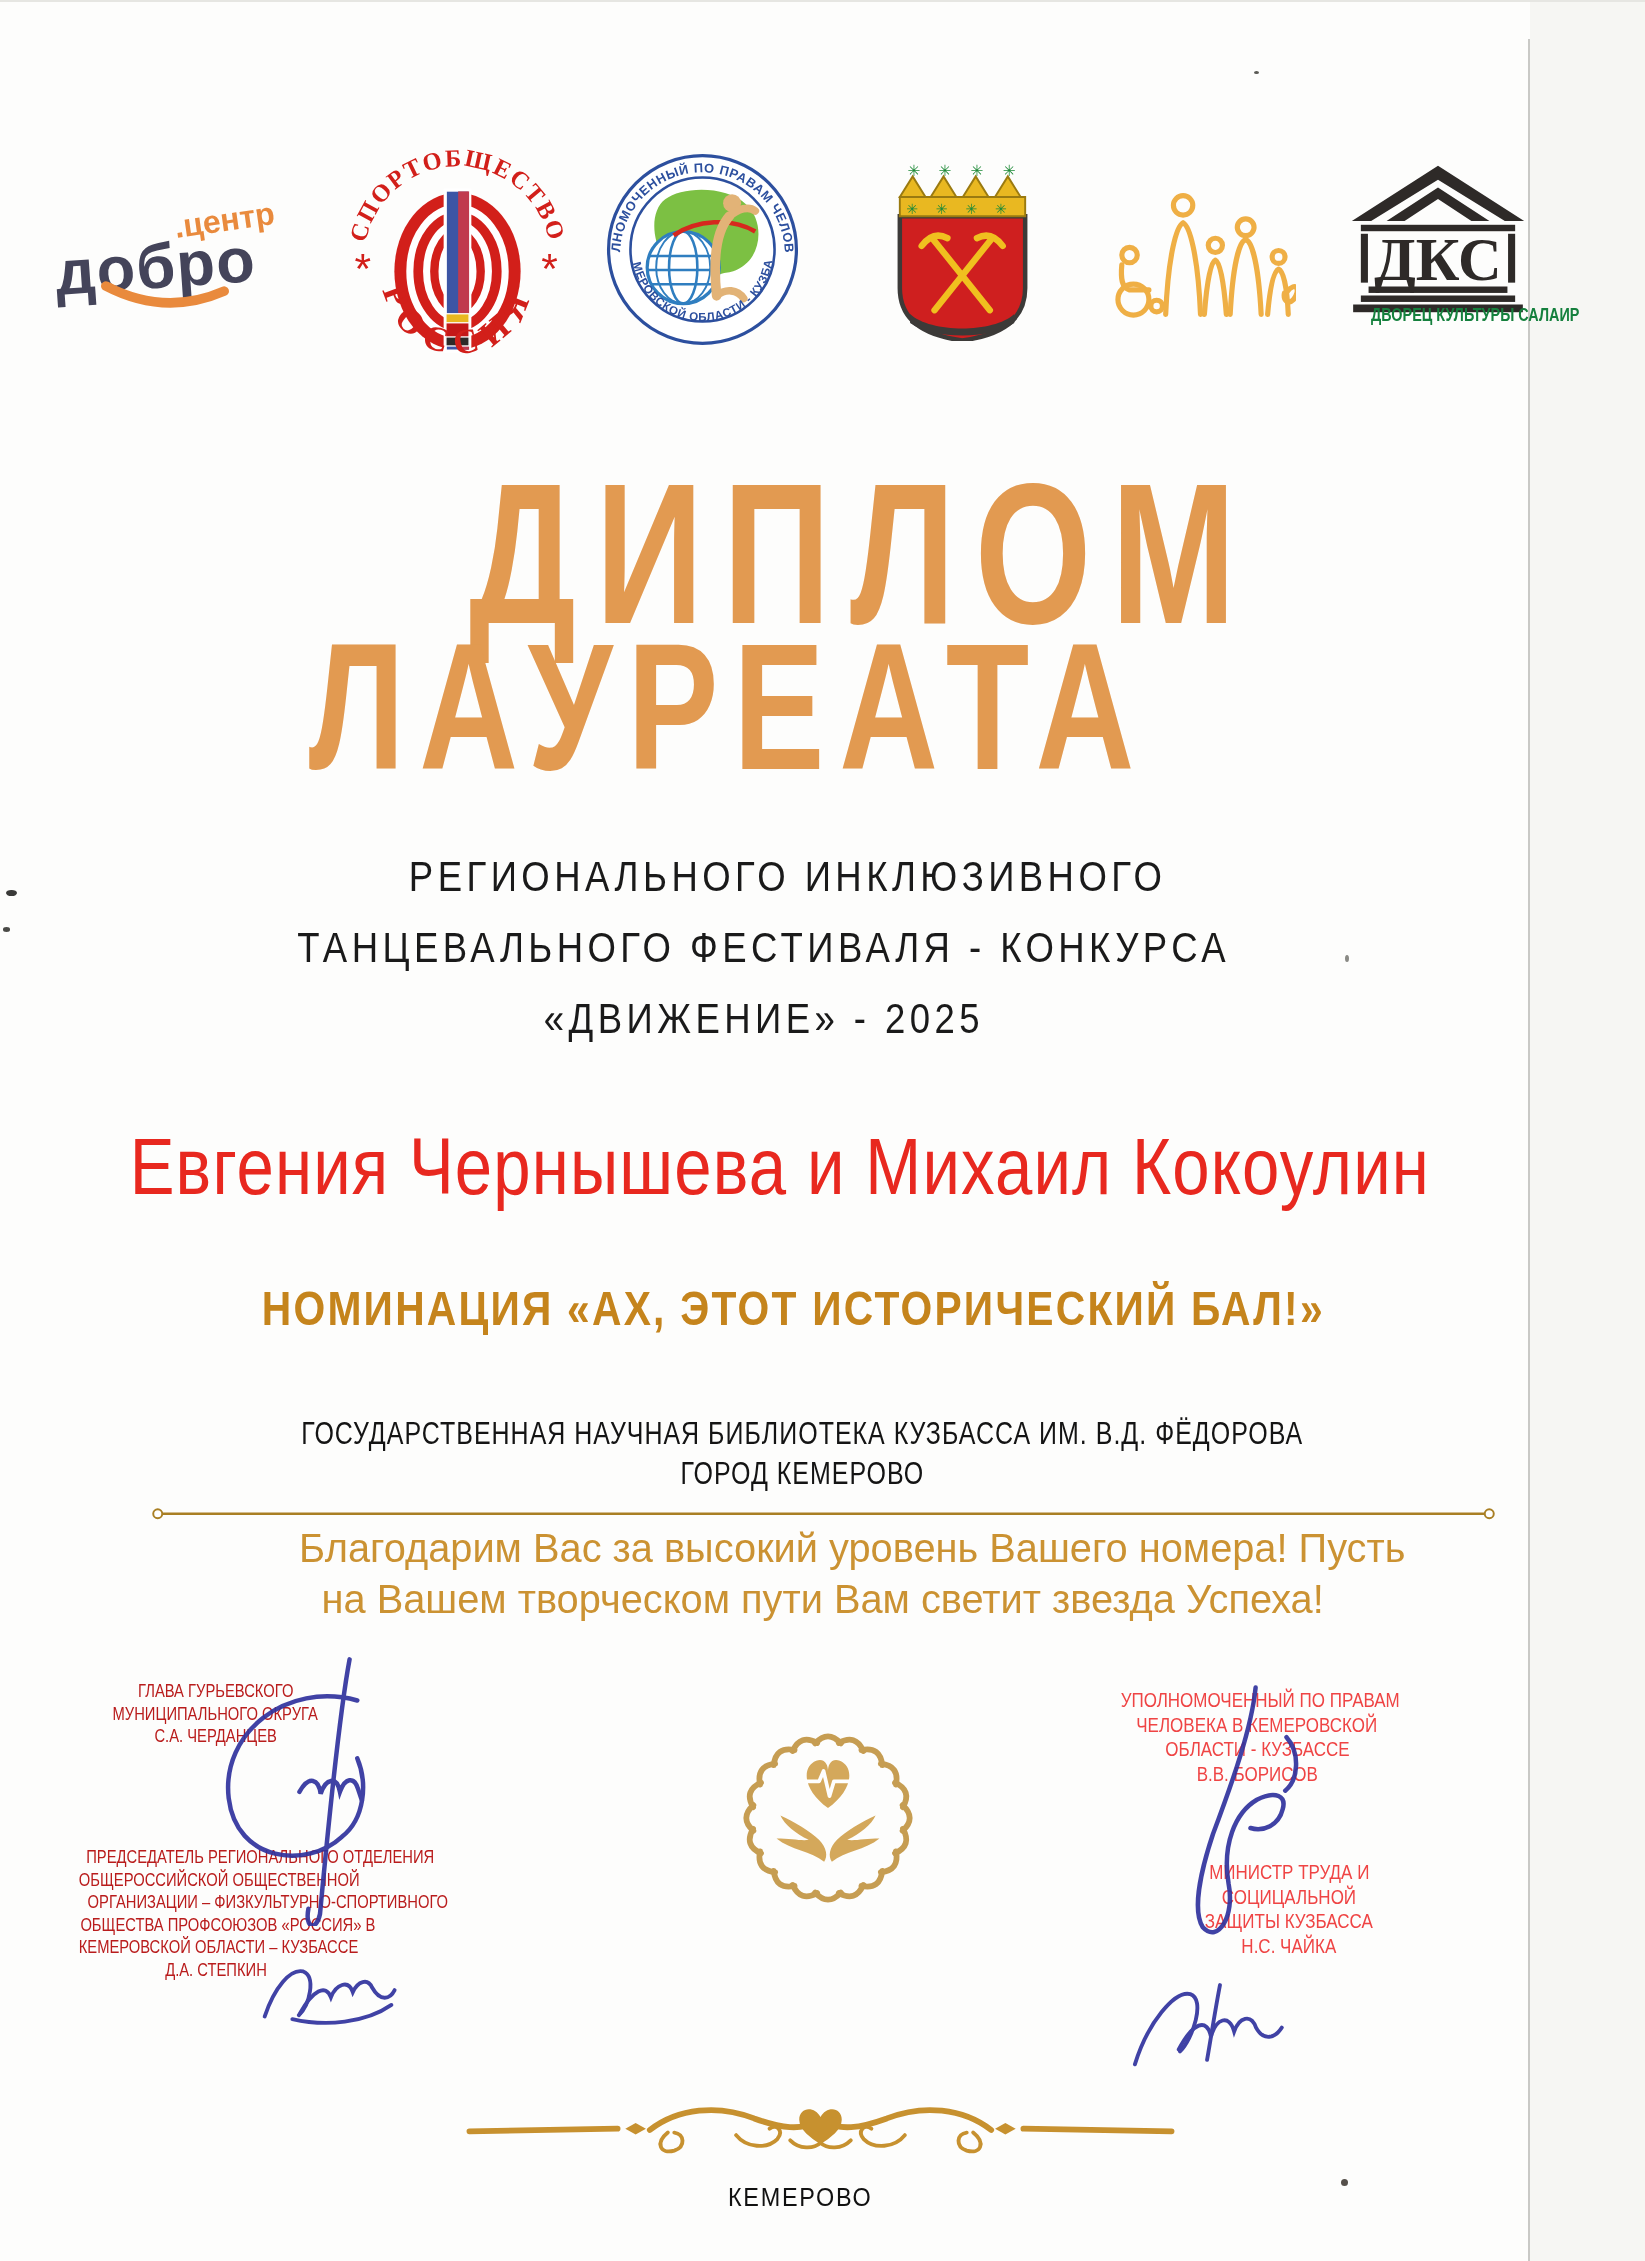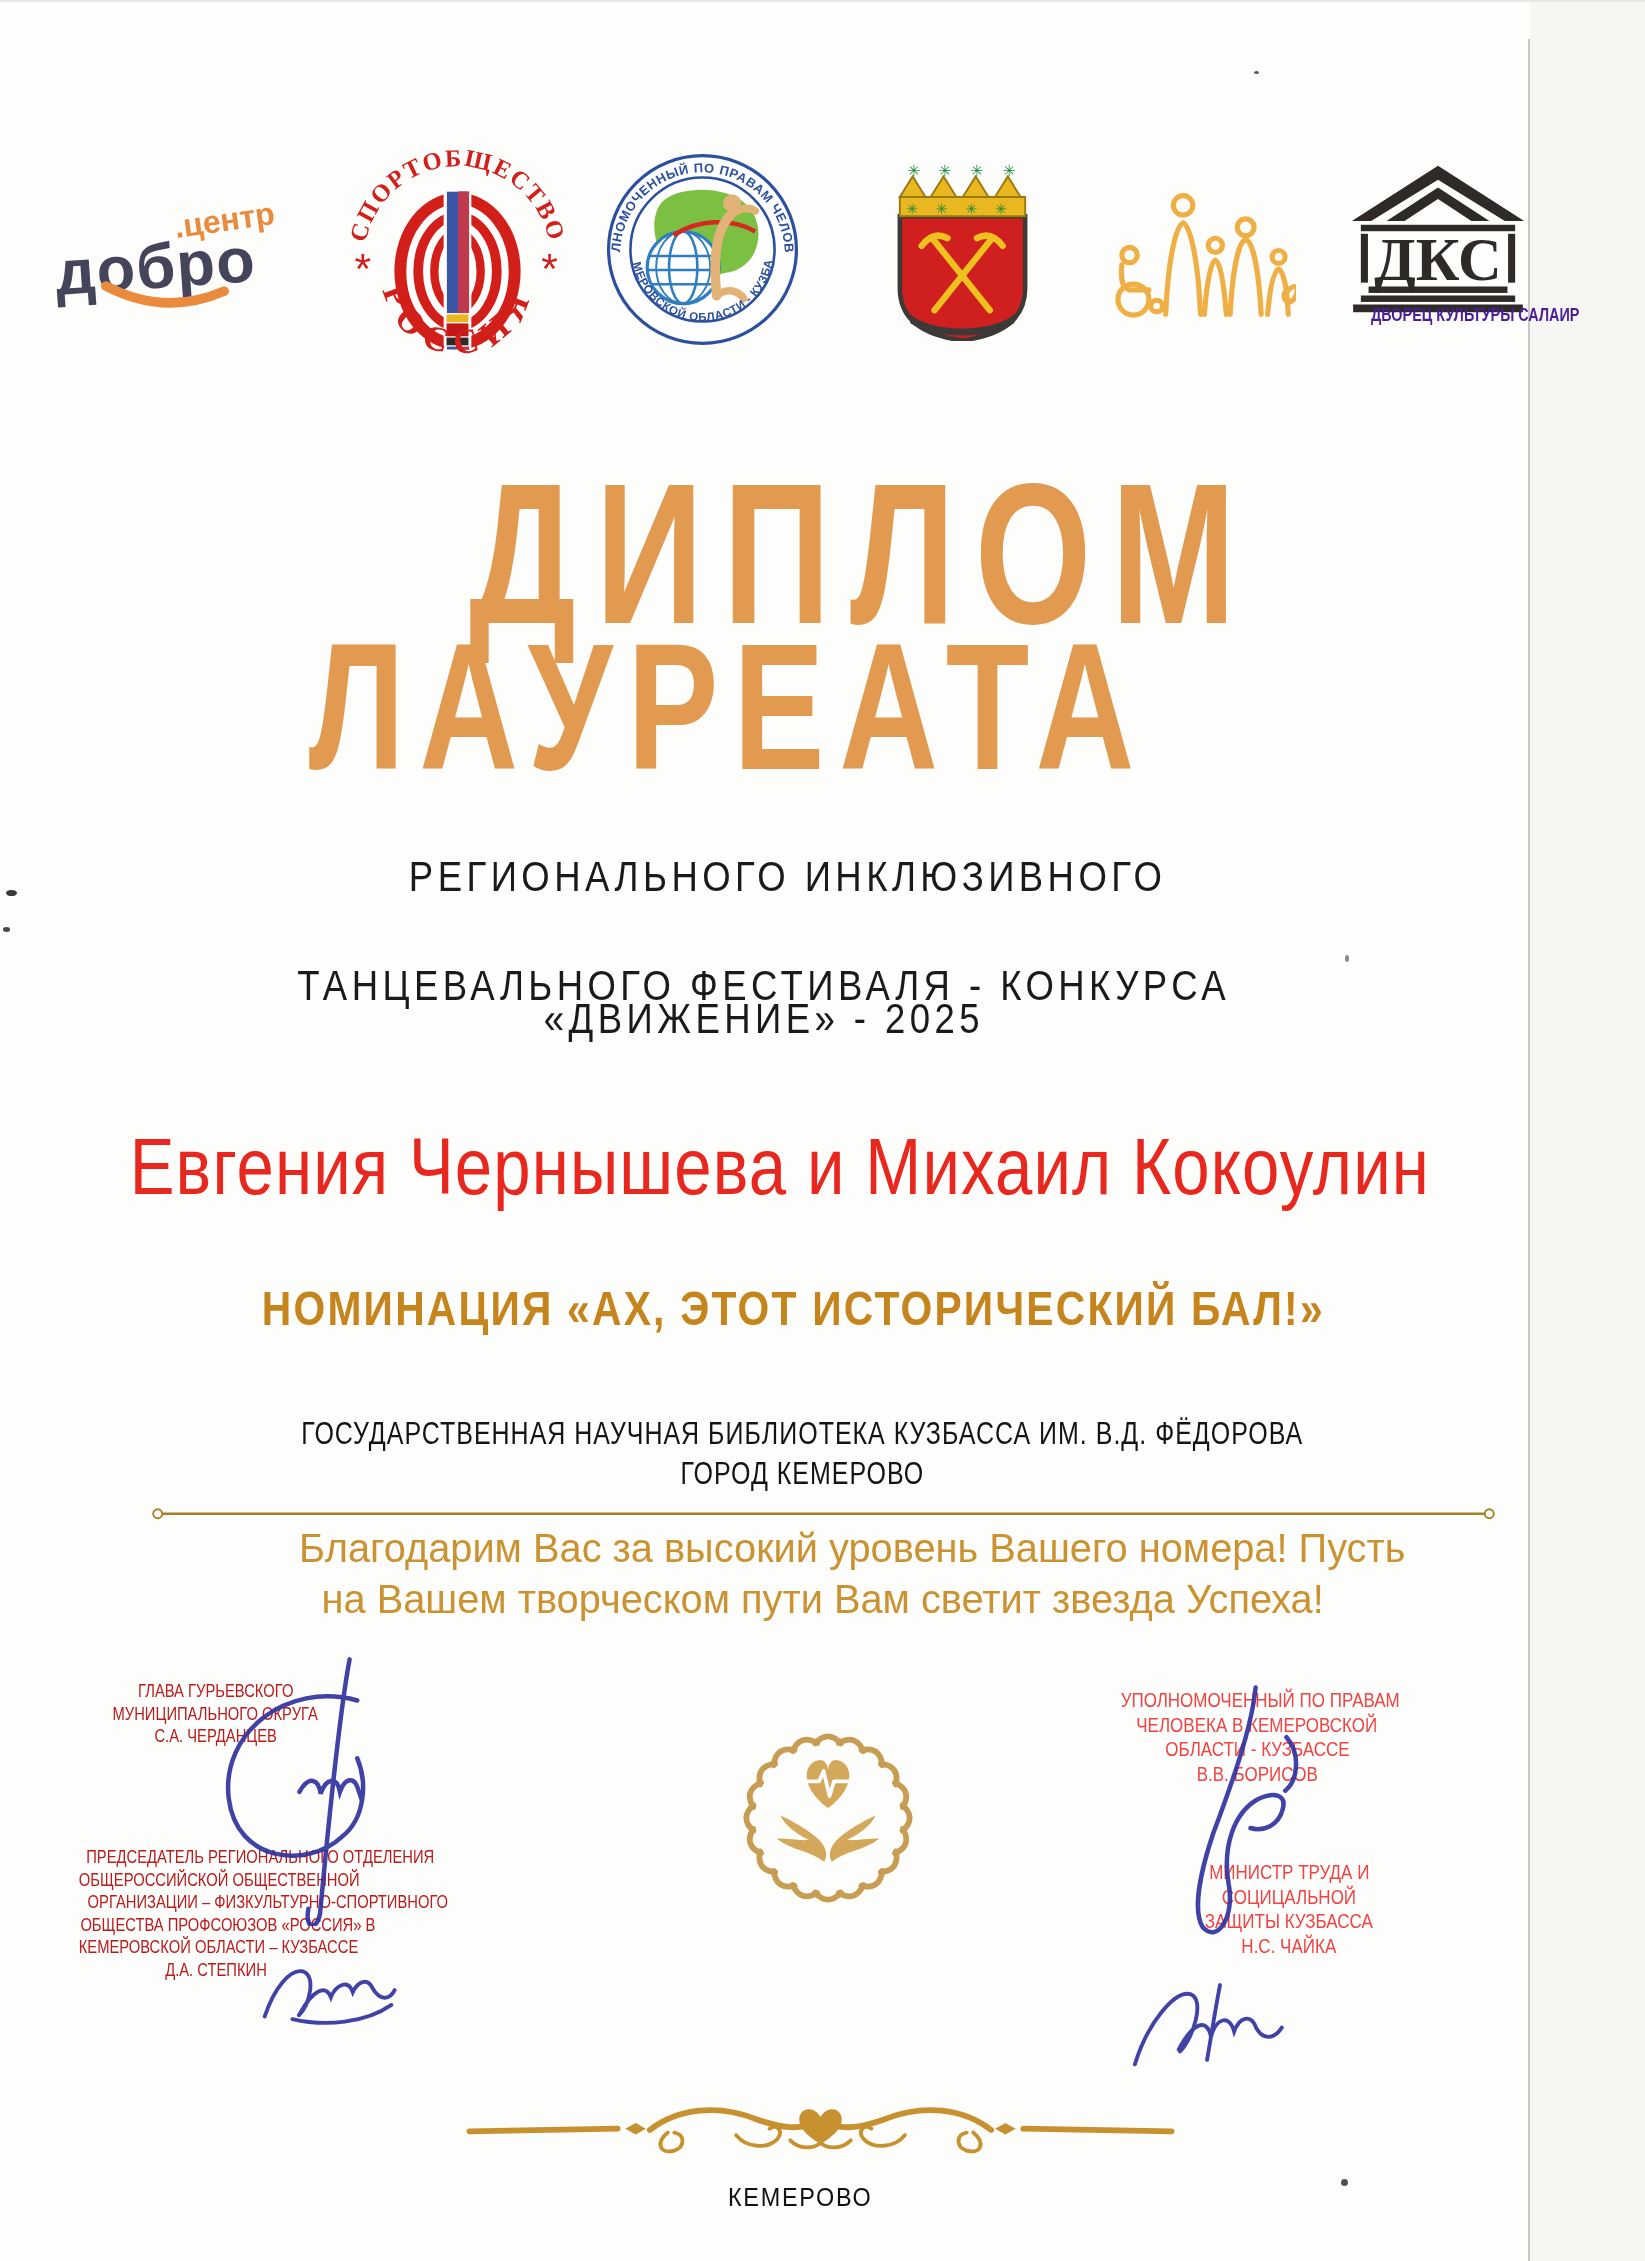--- a/index.html
+++ b/index.html
@@ -19,21 +19,21 @@
   .venue{left:0;width:1605px;font-size:32px;letter-spacing:1.3px;line-height:1;color:#141414;}
   .msg{left:0;width:1645px;font-size:41px;color:#cb9232;line-height:1;}
   .sig-block{font-size:18px;line-height:22.6px;color:#b91c1c;}
   .sig-block div{width:100%;text-align:center;}
   .sig-block .cx{transform:scaleX(0.82);}
   .sig-block-r{font-size:20px;line-height:24.5px;color:#ef4444;}
   .sig-block-r div{width:100%;text-align:center;}
   .sig-block-r .cx{transform:scaleX(0.85);}
   .footer-city{top:2184px;left:0;width:1601px;font-size:26px;letter-spacing:1.9px;color:#111;line-height:1;}
   .dks-caption{top:306px;left:1345px;width:187px;text-align:center;font-size:18px;font-weight:bold;
-               letter-spacing:0px;color:#4c1d95;line-height:1;}
+               letter-spacing:0px;color:#15803d;line-height:1;}
   .speck{position:absolute;border-radius:50%;}
   svg{display:block;}
 </style>
 </head>
 <body>
 
 <div class="page">
 
   <div class="abs" style="left:1530px;top:0;width:115px;height:2261px;background:#f6f6f3;"></div>
   <div class="abs" style="left:1528px;top:39px;width:1.9px;height:2223px;background:#c9c9c6;"></div>
@@ -171,21 +171,21 @@
   <div class="abs ctr title t1">
     <span class="cx cx75">ДИПЛОМ</span>
   </div>
   <div class="abs ctr title t2">
     <span class="cx cx76">ЛАУРЕАТА</span>
   </div>
 
   <div class="abs ctr sub" style="top:855px;padding-left:24px;">
     <span class="cx cx85">РЕГИОНАЛЬНОГО ИНКЛЮЗИВНОГО</span>
   </div>
-  <div class="abs ctr sub" style="top:964px;text-decoration:underline;">
+  <div class="abs ctr sub" style="top:926px;text-decoration:underline;">
     <span class="cx cx85">ТАНЦЕВАЛЬНОГО ФЕСТИВАЛЯ - КОНКУРСА</span>
   </div>
   <div class="abs ctr sub" style="top:997px;">
     <span class="cx cx85">«ДВИЖЕНИЕ» - 2025</span>
   </div>
 
   <div class="abs ctr name">
     <span class="cx cx85">Евгения Чернышева и Михаил Кокоулин</span>
   </div>
 

